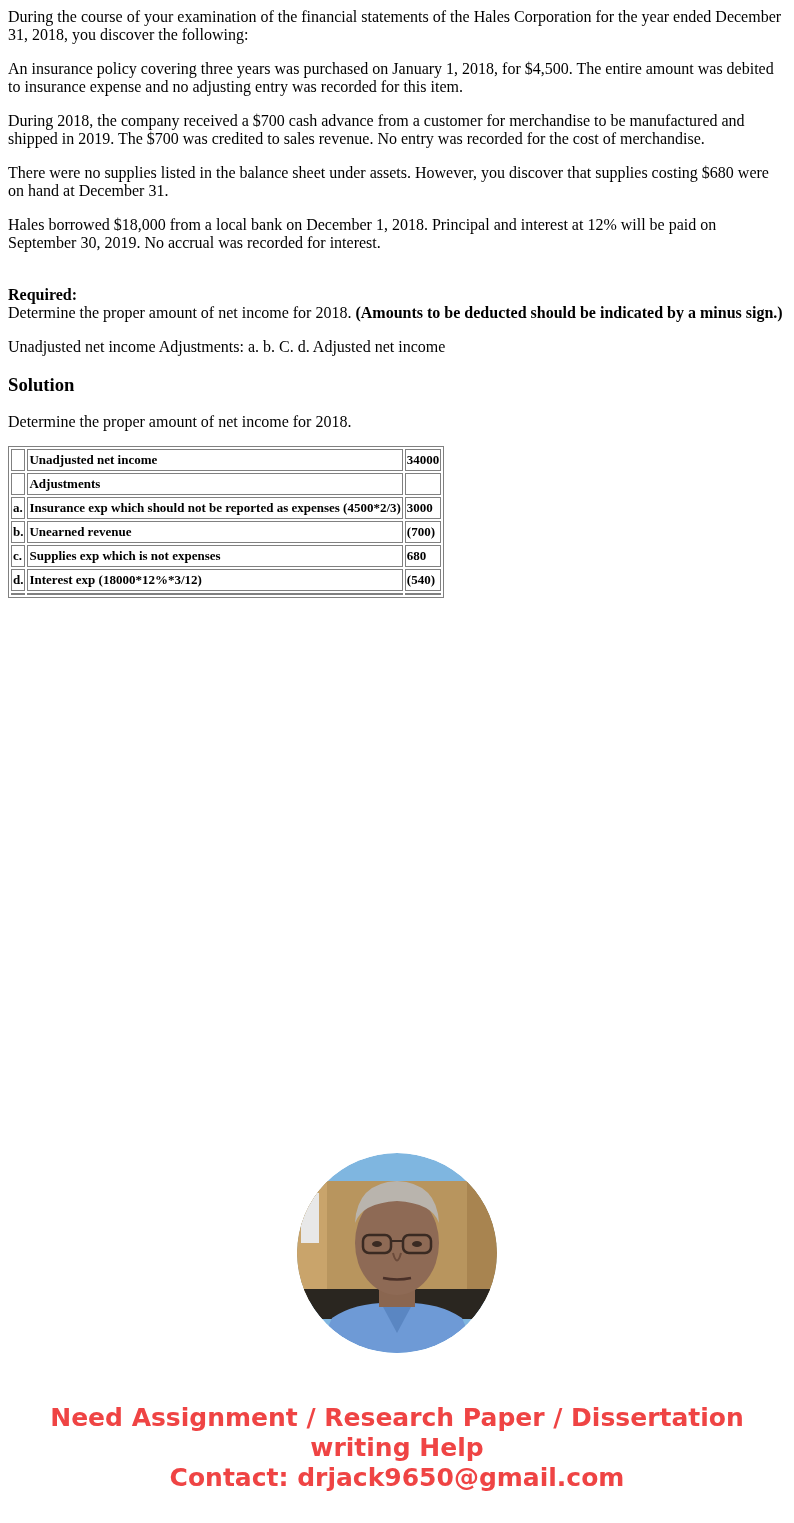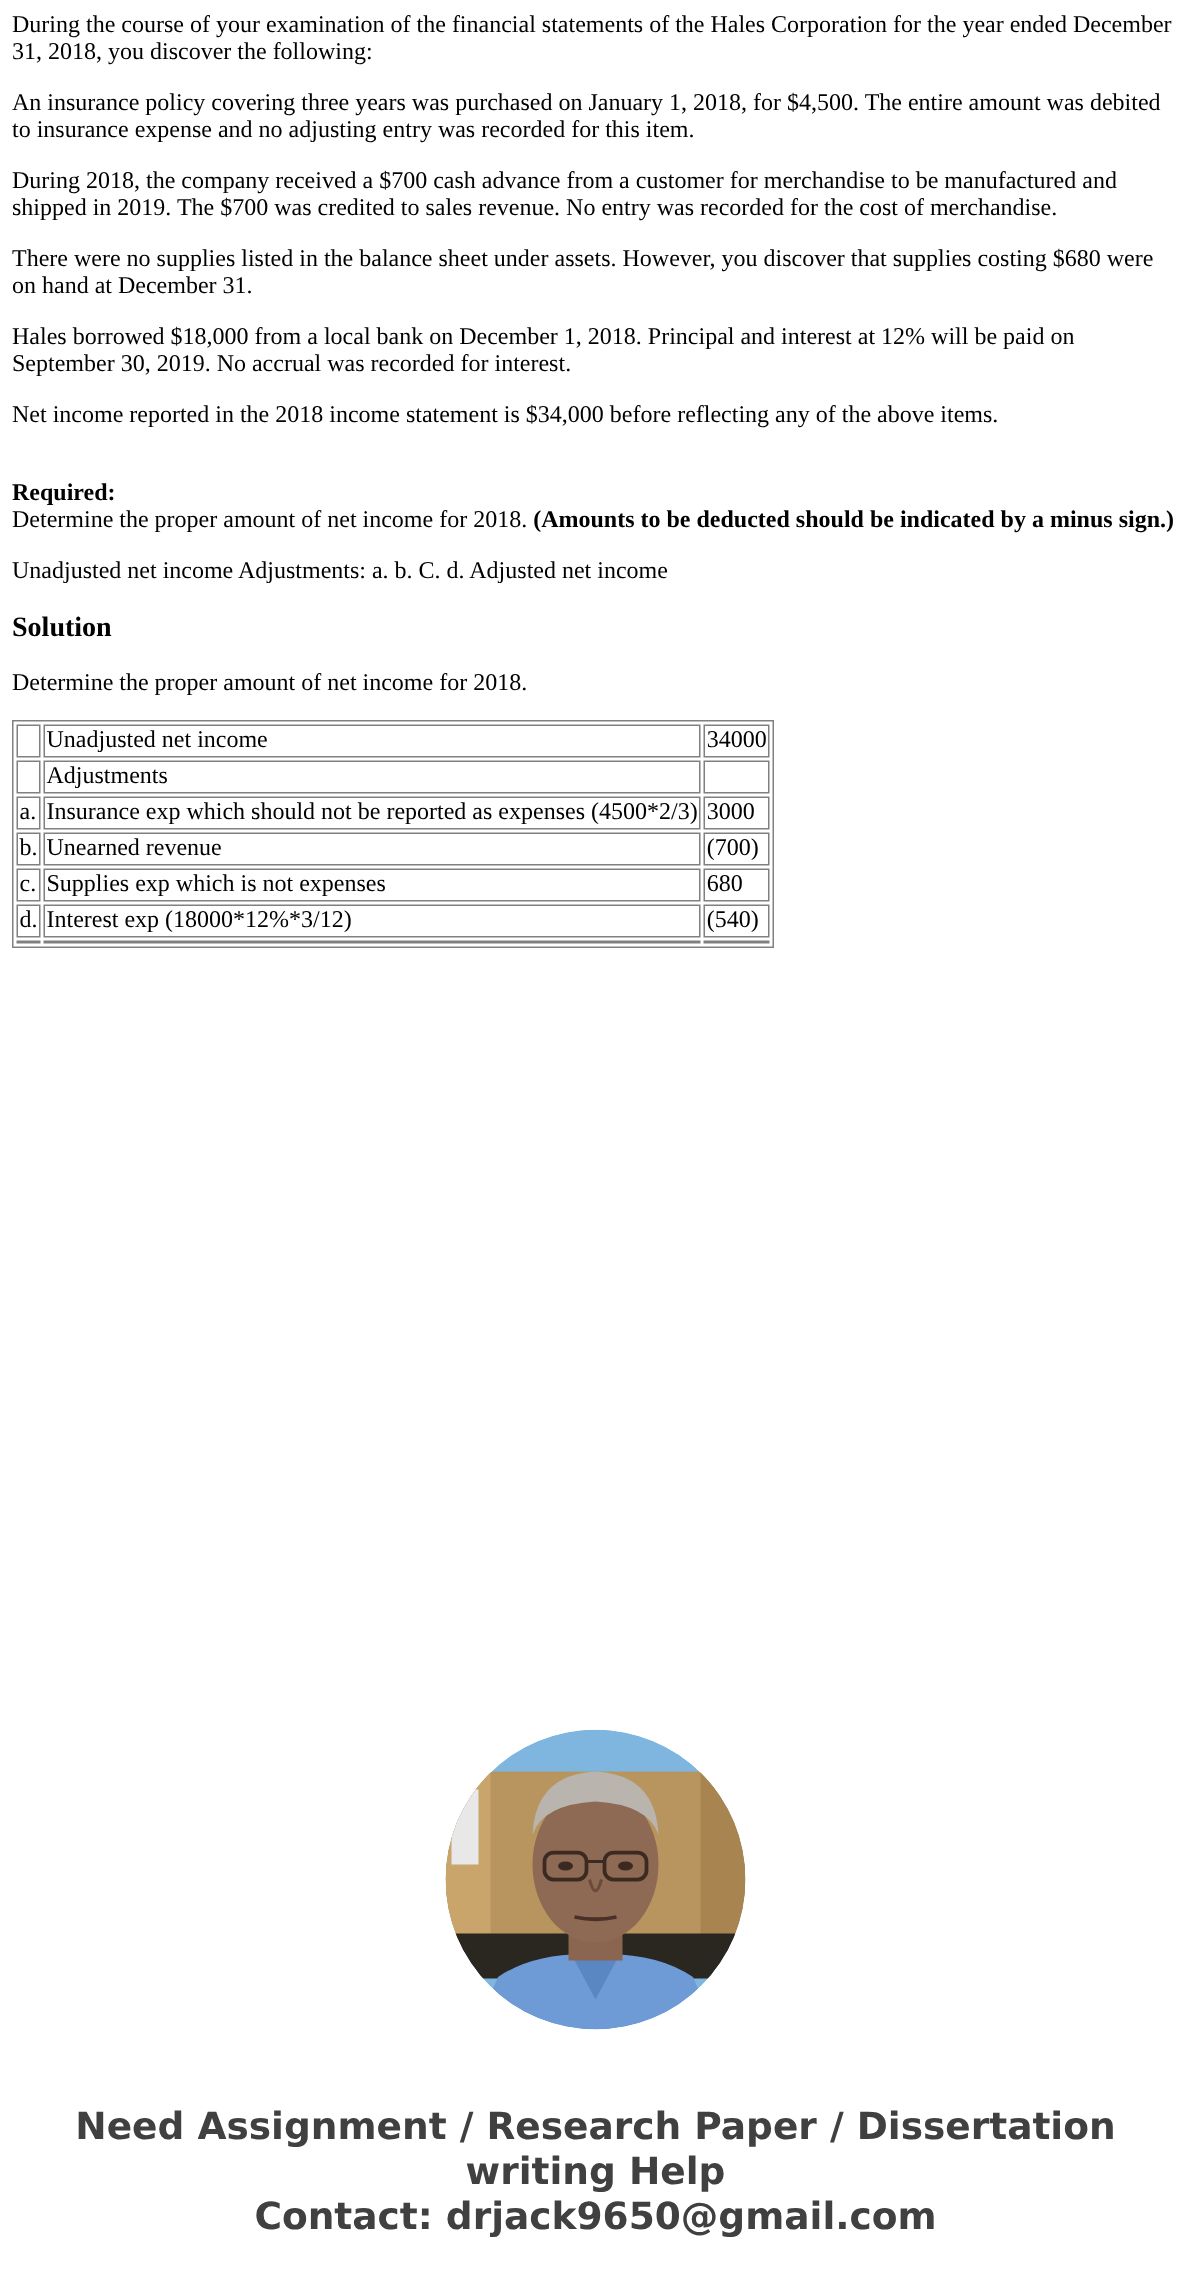--- a/index.html
+++ b/index.html
@@ -21,22 +21,23 @@
     font-size: 18.7px;
     font-weight: bold;
     margin: 18px 0 18px 0;
     line-height: 21px;
   }
   table.sol {
     border: 1px solid #808080;
     border-collapse: separate;
     border-spacing: 2px;
     font-family: "Liberation Serif", serif;
-    font-size: 16px;
+    font-size: 13px;
     margin-top: -1px;
+    font-weight: bold;
   }
   table.sol td {
     border: 1px solid #808080;
     padding: 1px;
     line-height: 18px;
     height: 18px;
     white-space: nowrap;
   }
   table.sol tr.empty td { height: 0; padding: 0; line-height: 0; }
   .avatar {
@@ -51,33 +52,32 @@
   .footer {
     position: absolute;
     left: 0;
     top: 1403px;
     width: 794px;
     text-align: center;
     font-family: "DejaVu Sans", sans-serif;
     font-weight: bold;
     font-size: 25px;
     line-height: 30px;
-    color: #404040;
+    color: #ef4444;
   }
 </style>
 </head>
 <body>
 
 <div class="content">
   <p>During the course of your examination of the financial statements of the Hales Corporation for the year ended December 31, 2018, you discover the following:</p>
   <p>An insurance policy covering three years was purchased on January 1, 2018, for $4,500. The entire amount was debited to insurance expense and no adjusting entry was recorded for this item.</p>
   <p>During 2018, the company received a $700 cash advance from a customer for merchandise to be manufactured and shipped in 2019. The $700 was credited to sales revenue. No entry was recorded for the cost of merchandise.</p>
   <p>There were no supplies listed in the balance sheet under assets. However, you discover that supplies costing $680 were on hand at December 31.</p>
   <p>Hales borrowed $18,000 from a local bank on December 1, 2018. Principal and interest at 12% will be paid on September 30, 2019. No accrual was recorded for interest.</p>
-  <p>Net income reported in the 2018 income statement is $34,000 before reflecting any of the above items.</p>
   <br>
   <p>
     <span class="req-label">Required:</span><br>
     <span>Determine the proper amount of net income for 2018. </span><span class="bold">(Amounts to be deducted should be indicated by a minus sign.)</span>
   </p>
   <p>Unadjusted net income Adjustments: a. b. C. d. Adjusted net income</p>
 
   <h3>Solution</h3>
   <p>Determine the proper amount of net income for 2018.</p>
 

